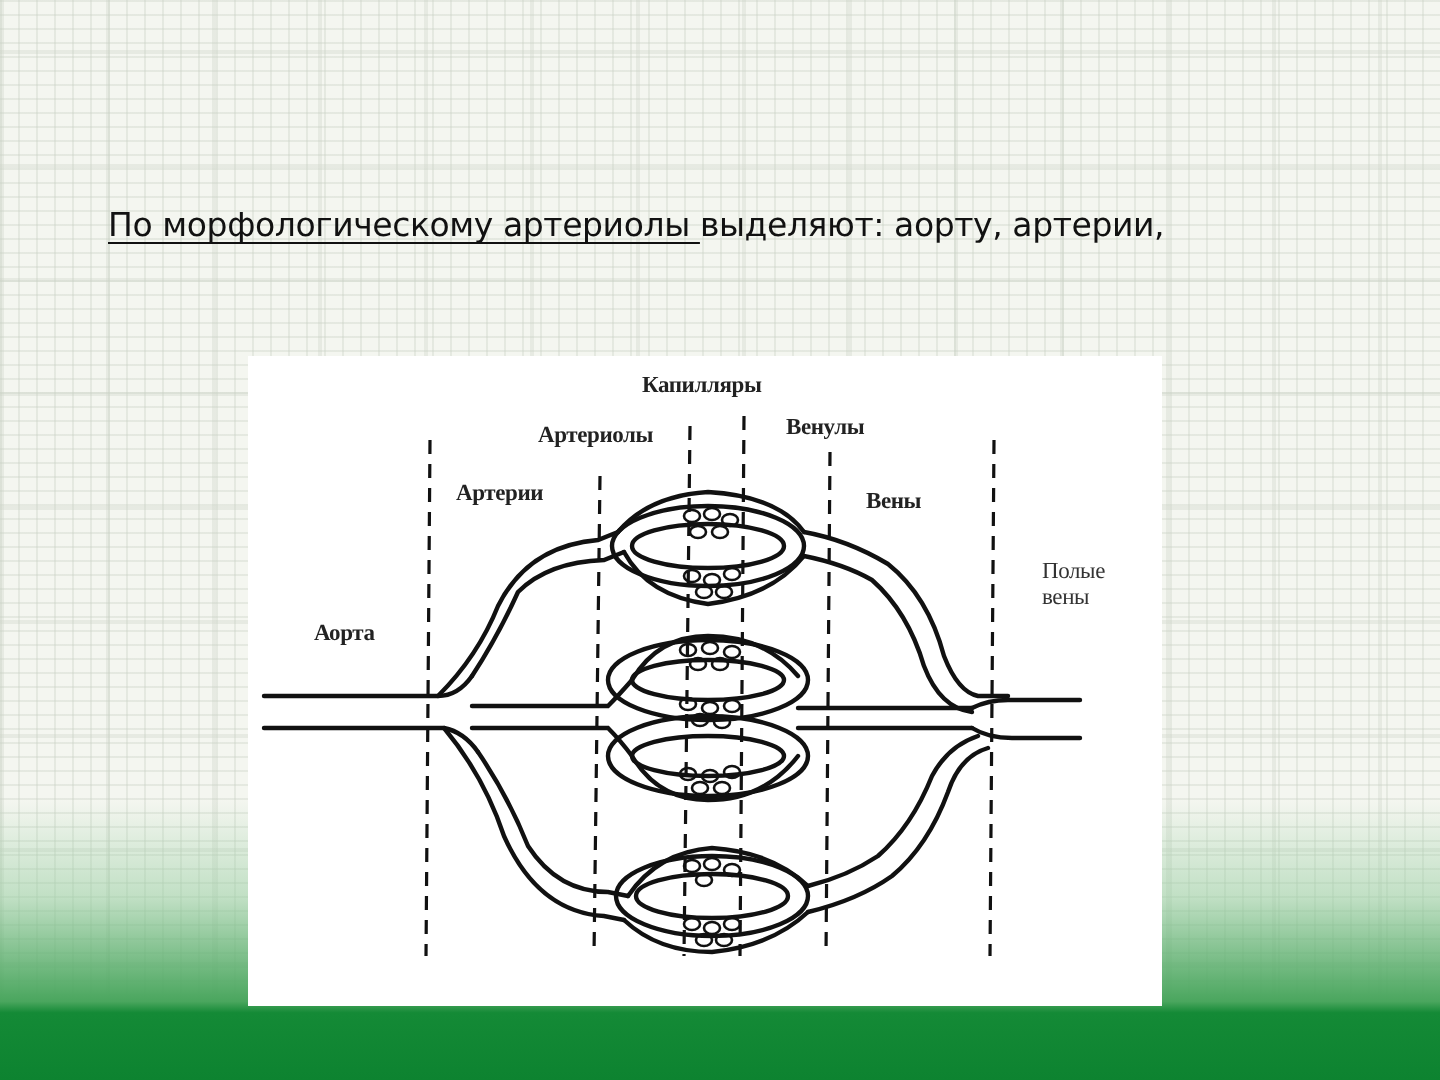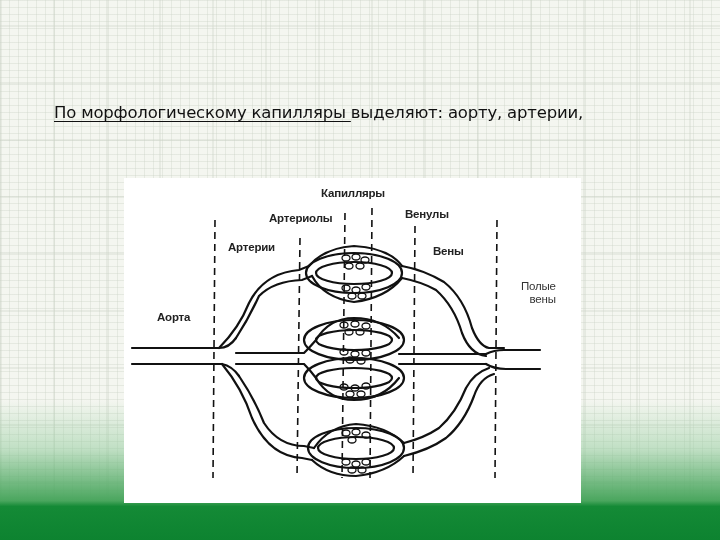--- a/index.html
+++ b/index.html
@@ -25,34 +25,33 @@
     font-family: "DejaVu Sans", sans-serif; font-size: 16.5px; line-height: 31px;
     color: #111; letter-spacing: -0.2px;
   }
   .slide-text .u { text-decoration: underline; text-underline-offset: 3px; }
   .figure {
     position: absolute; left: 124px; top: 178px; width: 457px; height: 325px;
     background: #ffffff;
   }
   .figure svg { position: absolute; left: 0; top: 0; }
   .lbl {
-    position: absolute; font-family: Liberation Sans, sans-serif;
+    position: absolute; font-family: Liberation Serif, serif;
     font-size: 11.5px; font-weight: bold; color: #222; white-space: nowrap;
     letter-spacing: -0.2px;
-    text-align: right;
   }
 </style>
 </head>
 <body>
 
 <div class="bg"></div>
 <div class="bg-green"></div>
 
 <div class="slide-text">
-  <span class="u">По морфологическому капилляры </span><span>выделяют: аорту, артерии,</span><br>
+  <span class="u">По морфологическому артериолы </span><span>выделяют: аорту, артерии,</span><br>
 </div>
 
 <div class="figure">
   <svg width="457" height="325" viewBox="0 0 457 325">
     <g stroke="#111" stroke-width="1.6" stroke-dasharray="7,5" fill="none">
       <line x1="91" y1="42" x2="89" y2="300"></line>
       <line x1="176" y1="60" x2="173" y2="300"></line>
       <line x1="221" y1="35" x2="218" y2="300"></line>
       <line x1="248" y1="30" x2="246" y2="300"></line>
       <line x1="291" y1="48" x2="289" y2="300"></line>
@@ -136,21 +135,21 @@
           <ellipse cx="232" cy="286" rx="4" ry="3"></ellipse>
           <ellipse cx="242" cy="284" rx="4" ry="3"></ellipse>
         <ellipse cx="228" cy="292" rx="4" ry="3"></ellipse>
           <ellipse cx="238" cy="292" rx="4" ry="3"></ellipse>
       </g>
     </g>
   </svg>
 
   <div class="lbl" style="left:197px; top:9px;">Капилляры</div>
   <div class="lbl" style="left:145px; top:34px;">Артериолы</div>
-  <div class="lbl" style="left:281px; top:30px;">Венулы</div>
+  <div class="lbl" style="left:269px; top:30px;">Венулы</div>
   <div class="lbl" style="left:104px; top:63px;">Артерии</div>
   <div class="lbl" style="left:309px; top:67px;">Вены</div>
   <div class="lbl" style="left:33px; top:118px;margin-top:15px;">Аорта</div>
   <div class="lbl" style="left:386px; top:102px; font-weight:normal; color:#333; line-height:13px;margin-left:11px;">
     <span>Полые</span><br>
     <span>вены</span>
   </div>
 </div>
 
 </body></html>

